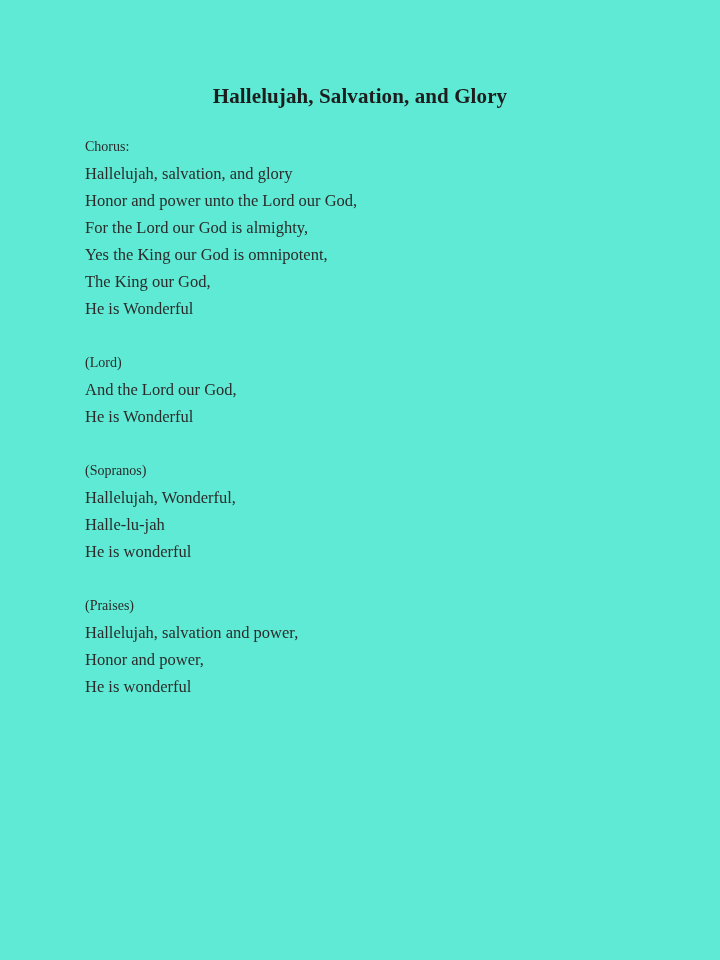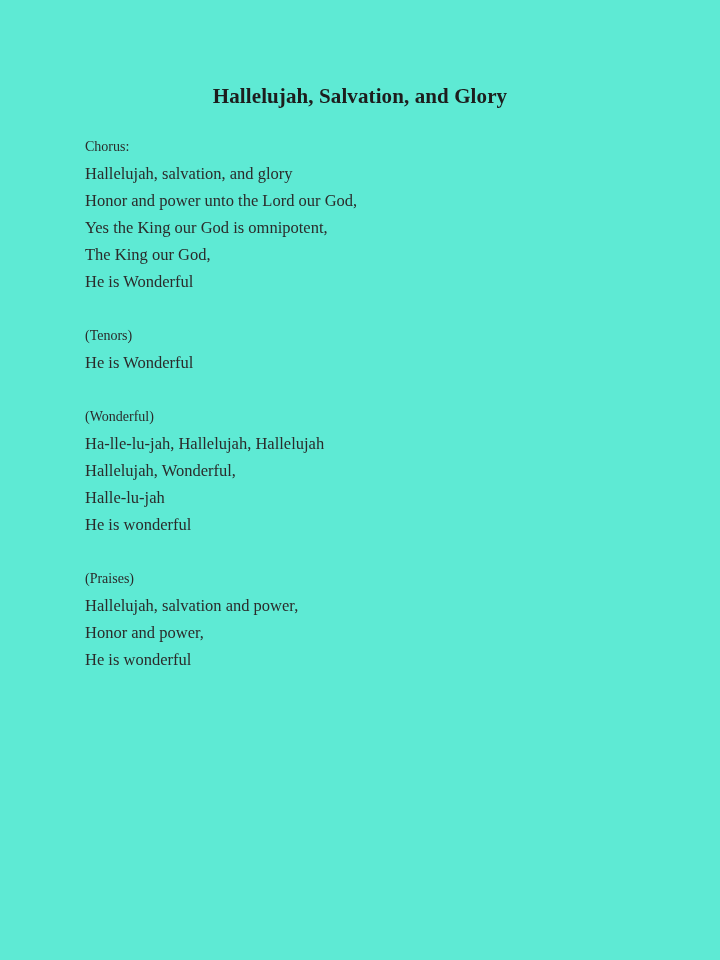--- a/index.html
+++ b/index.html
@@ -70,31 +70,32 @@
 
 <div class="page">
 
   <div class="doc-title">Hallelujah, Salvation, and Glory</div>
 
   <div class="lyrics-body">
       <div class="stanza">
         <div class="stanza-heading">Chorus:</div>
         <div class="lyric-line">Hallelujah, salvation, and glory</div>
         <div class="lyric-line">Honor and power unto the Lord our God,</div>
+        <div class="lyric-line">For the Lord our God is almighty,</div>
         <div class="lyric-line">Yes the King our God is omnipotent,</div>
         <div class="lyric-line">The King our God,</div>
         <div class="lyric-line">He is Wonderful</div>
       </div>
       <div class="stanza">
-        <div class="stanza-heading">(Tenors)</div>
+        <div class="stanza-heading">(Lord)</div>
+        <div class="lyric-line">And the Lord our God,</div>
         <div class="lyric-line">He is Wonderful</div>
       </div>
       <div class="stanza">
-        <div class="stanza-heading">(Wonderful)</div>
-        <div class="lyric-line">Ha-lle-lu-jah, Hallelujah, Hallelujah</div>
+        <div class="stanza-heading">(Sopranos)</div>
         <div class="lyric-line">Hallelujah, Wonderful,</div>
         <div class="lyric-line">Halle-lu-jah</div>
         <div class="lyric-line">He is wonderful</div>
       </div>
       <div class="stanza">
         <div class="stanza-heading">(Praises)</div>
         <div class="lyric-line">Hallelujah, salvation and power,</div>
         <div class="lyric-line">Honor and power,</div>
         <div class="lyric-line">He is wonderful</div>
       </div>

